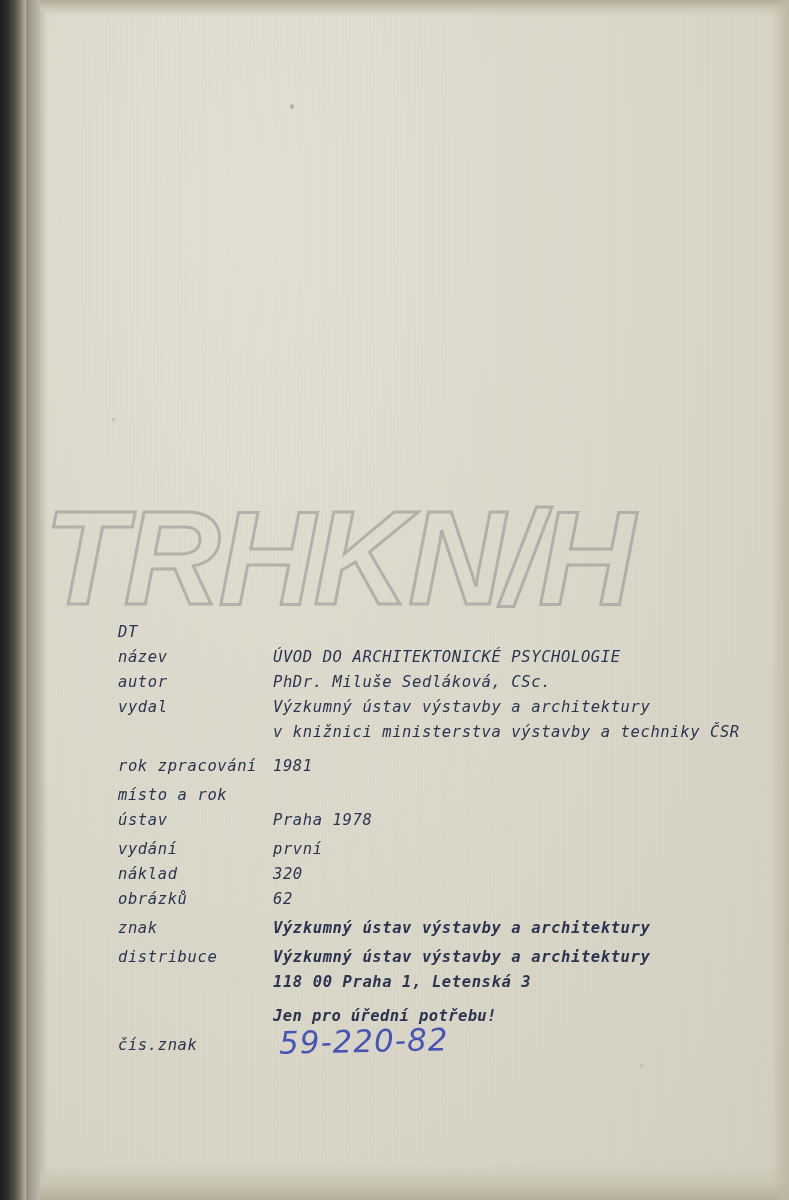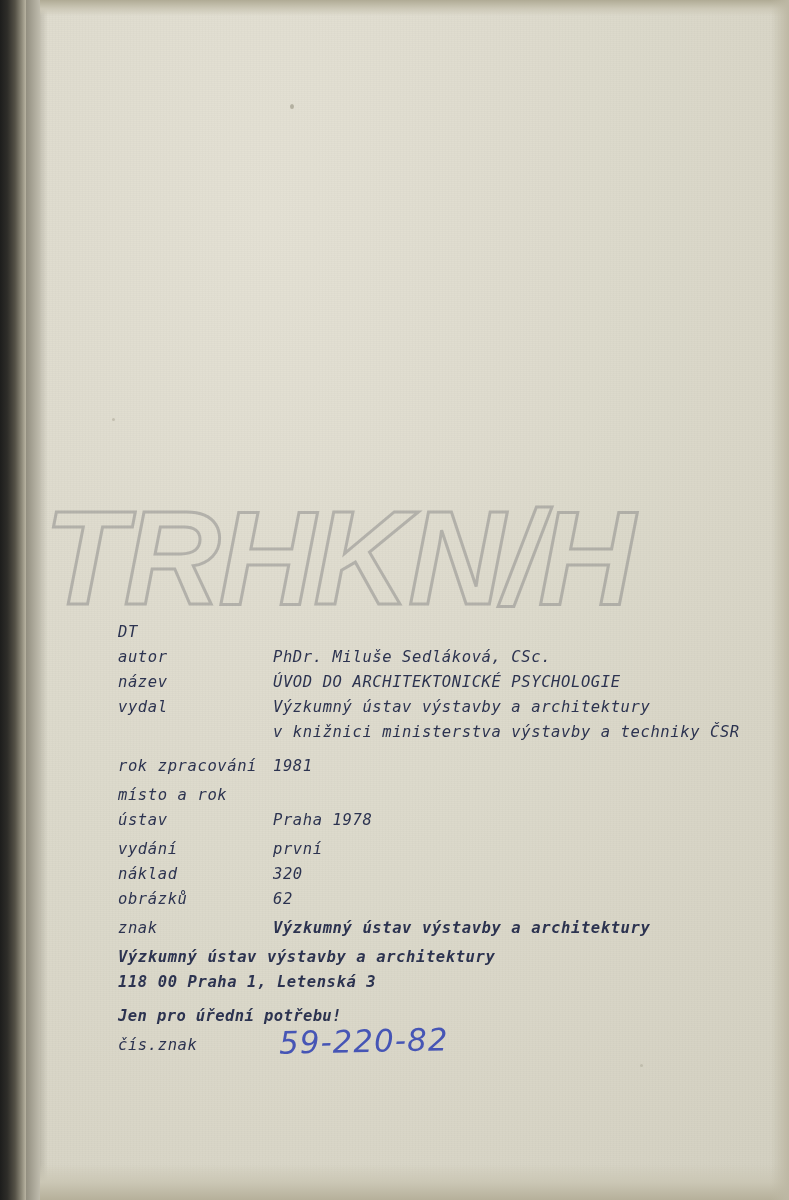--- a/index.html
+++ b/index.html
@@ -115,20 +115,21 @@
     flex: 0 0 155px;
     white-space: pre-line;
   }
   .row .value {
     flex: 1 1 auto;
     white-space: pre-line;
   }
   .gap-sm { height: 9px; }
   .gap-xs { height: 4px; }
   .note {
+    margin-left: 155px;
     font-weight: bold;
     letter-spacing: .4px;
   }
   
   #stamp-row {
     display: flex;
     align-items: flex-start;
   }
   #stamp-number {
     font-family: "DejaVu Sans", sans-serif;
@@ -163,27 +164,27 @@
 
   <div id="watermark">TRHKN/H</div>
 
   <div id="record">
 
     <div class="row">
       <div class="label">DT</div>
     </div>
 
     <div class="row">
+      <div class="label">název</div>
+      <div class="value">ÚVOD DO ARCHITEKTONICKÉ PSYCHOLOGIE</div>
+    </div>
+
+    <div class="row">
       <div class="label">autor</div>
       <div class="value">PhDr. Miluše Sedláková, CSc.</div>
-    </div>
-
-    <div class="row">
-      <div class="label">název</div>
-      <div class="value">ÚVOD DO ARCHITEKTONICKÉ PSYCHOLOGIE</div>
     </div>
 
     <div class="row">
       <div class="label">vydal</div>
       <div class="value">Výzkumný ústav výstavby a architektury
 v knižnici ministerstva výstavby a techniky ČSR</div>
     </div>
 
     <div class="gap-sm"></div>
 
@@ -221,20 +222,21 @@
     <div class="gap-xs"></div>
 
     <div class="row">
       <div class="label">znak</div>
       <div class="value bold">Výzkumný ústav výstavby a architektury</div>
     </div>
 
     <div class="gap-xs"></div>
 
     <div class="row">
+      <div class="label">distribuce</div>
       <div class="value bold">Výzkumný ústav výstavby a architektury
 118 00 Praha 1, Letenská 3</div>
     </div>
 
     <div class="gap-sm"></div>
 
     <div class="note">Jen pro úřední potřebu!</div>
 
     <div class="gap-xs"></div>
 

